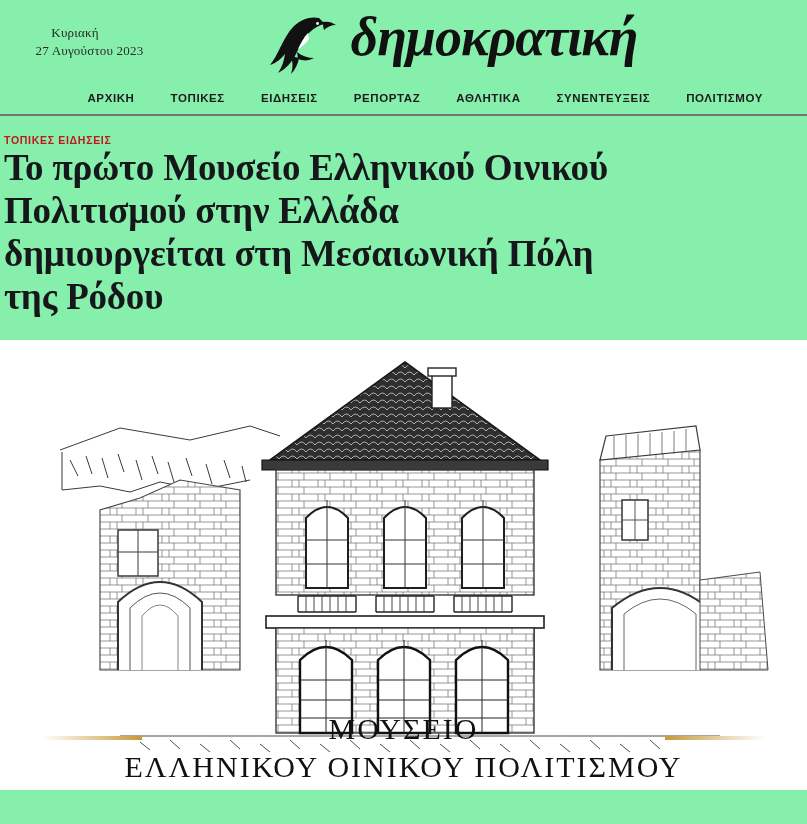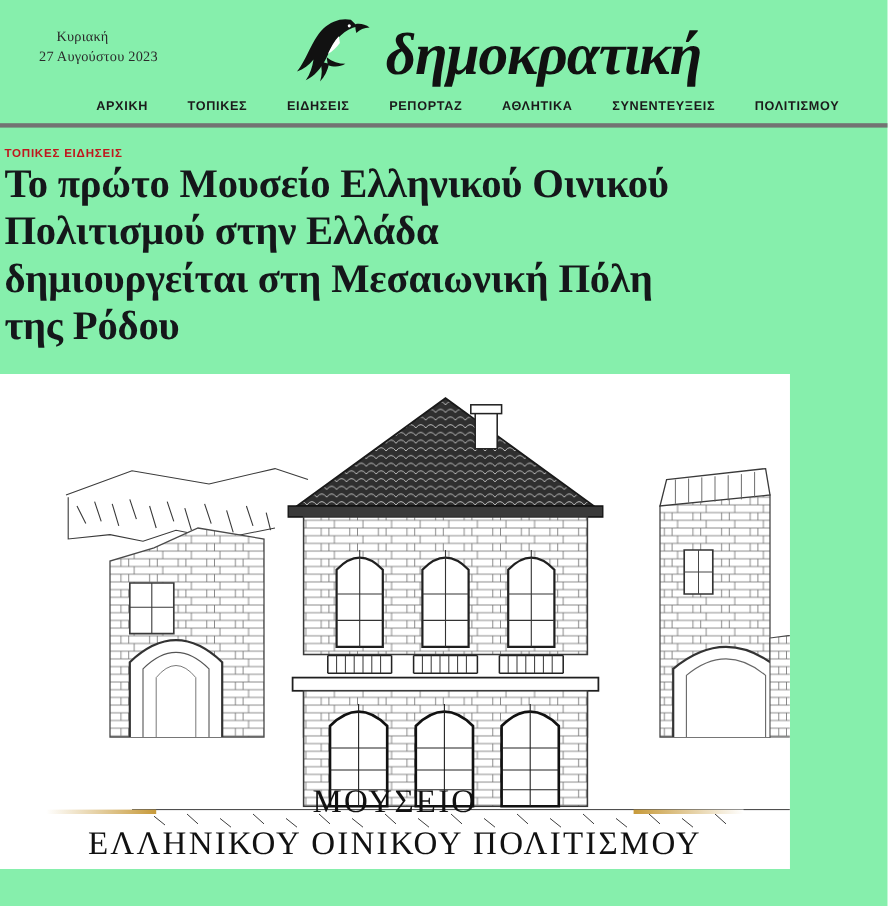--- a/index.html
+++ b/index.html
@@ -44,21 +44,21 @@
   .date-block .full {
     font-size: 13px;
     line-height: 18px;
     letter-spacing: 0.2px;
     padding-left: 29px;
   }
 
   .logo-wrap {
     flex: 1;
     display: flex;
-    align-items: flex-end;
+    align-items: flex-start;
     justify-content: center;
     gap: 10px;
     padding-right: 53px;
     padding-top: 2px;
   }
 
   .logo-bird {
     width: 74px;
     height: 66px;
     flex: none;
@@ -78,21 +78,21 @@
   }
 
   
   .nav {
     display: flex;
     justify-content: flex-end;
     align-items: center;
     gap: 36px;
     padding: 0 44px 0 0;
     height: 34px;
-    border-bottom: 4px solid #737373;
+    border-bottom: 2px solid #737373;
   }
   .nav-item {
     font-size: 11.5px;
     font-weight: 700;
     letter-spacing: 0.6px;
     color: #1b1b1b;
     text-decoration: none;
     white-space: nowrap;
     cursor: pointer;
   }
@@ -115,21 +115,21 @@
     color: #15171a;
     margin: 0;
     max-width: 610px;
     letter-spacing: -0.2px;
   }
 
   
   .hero {
     position: relative;
     margin-top: 22px;
-    width: 718px;
+    width: 807px;
     height: 450px;
     overflow: hidden;
     background: #ffffff;
   }
   .hero svg { display: block; }
 
   .hero-caption {
     position: absolute;
     left: 0;
     right: 0;

